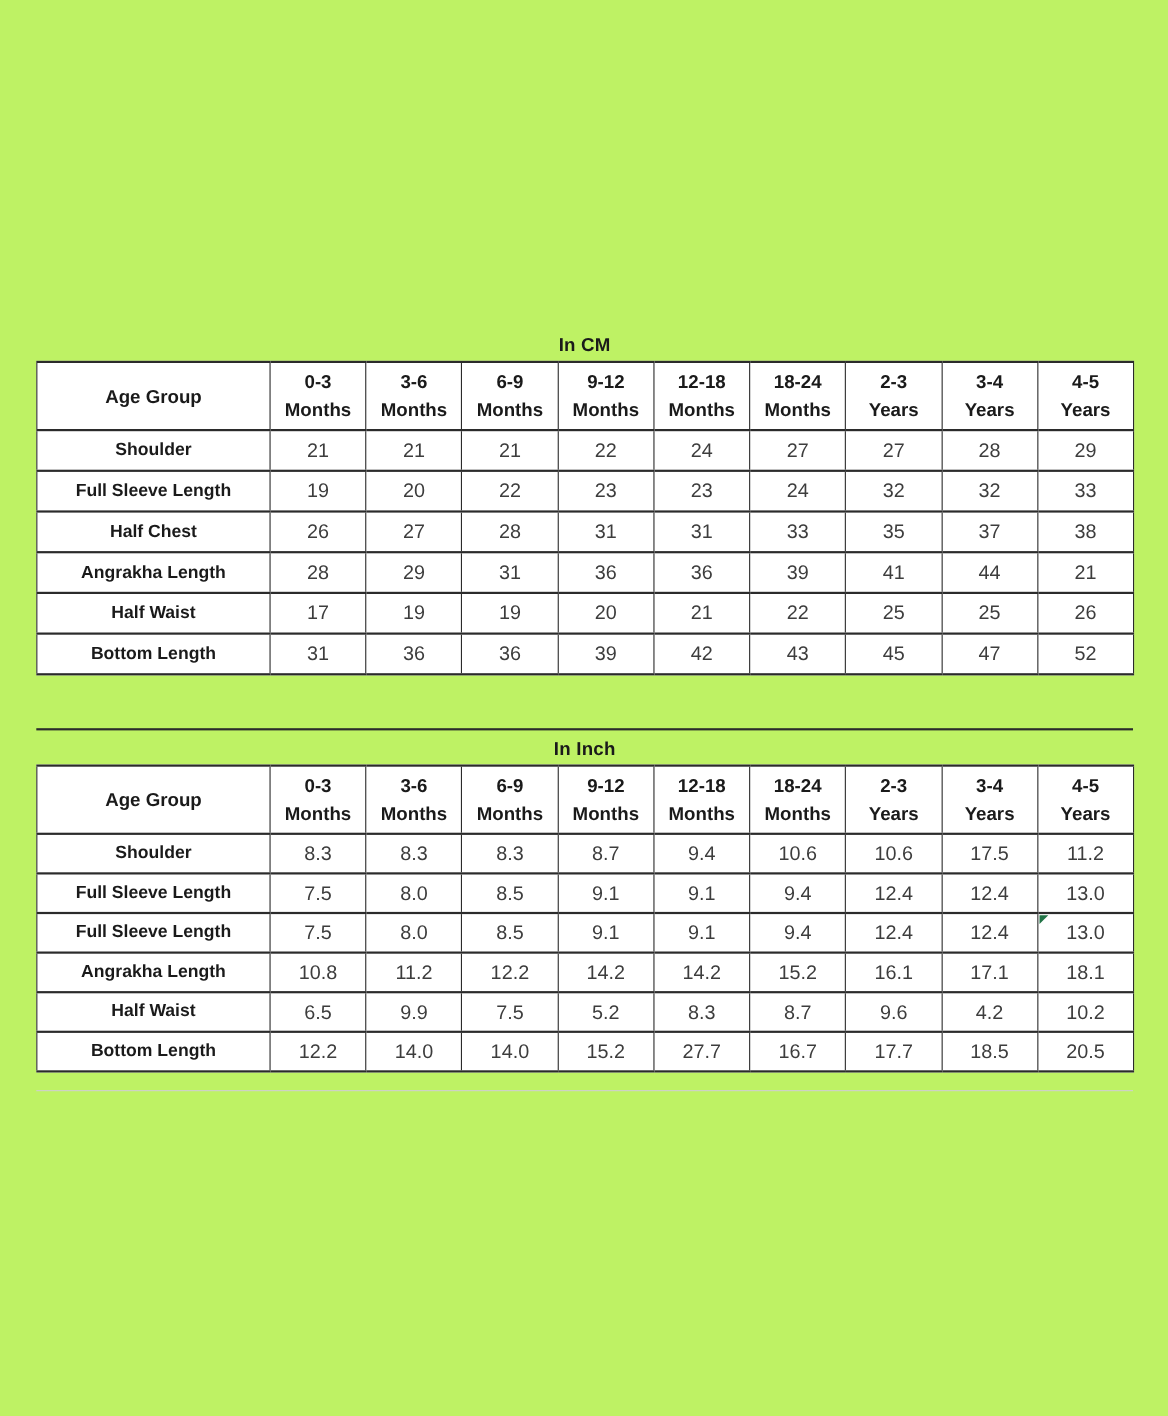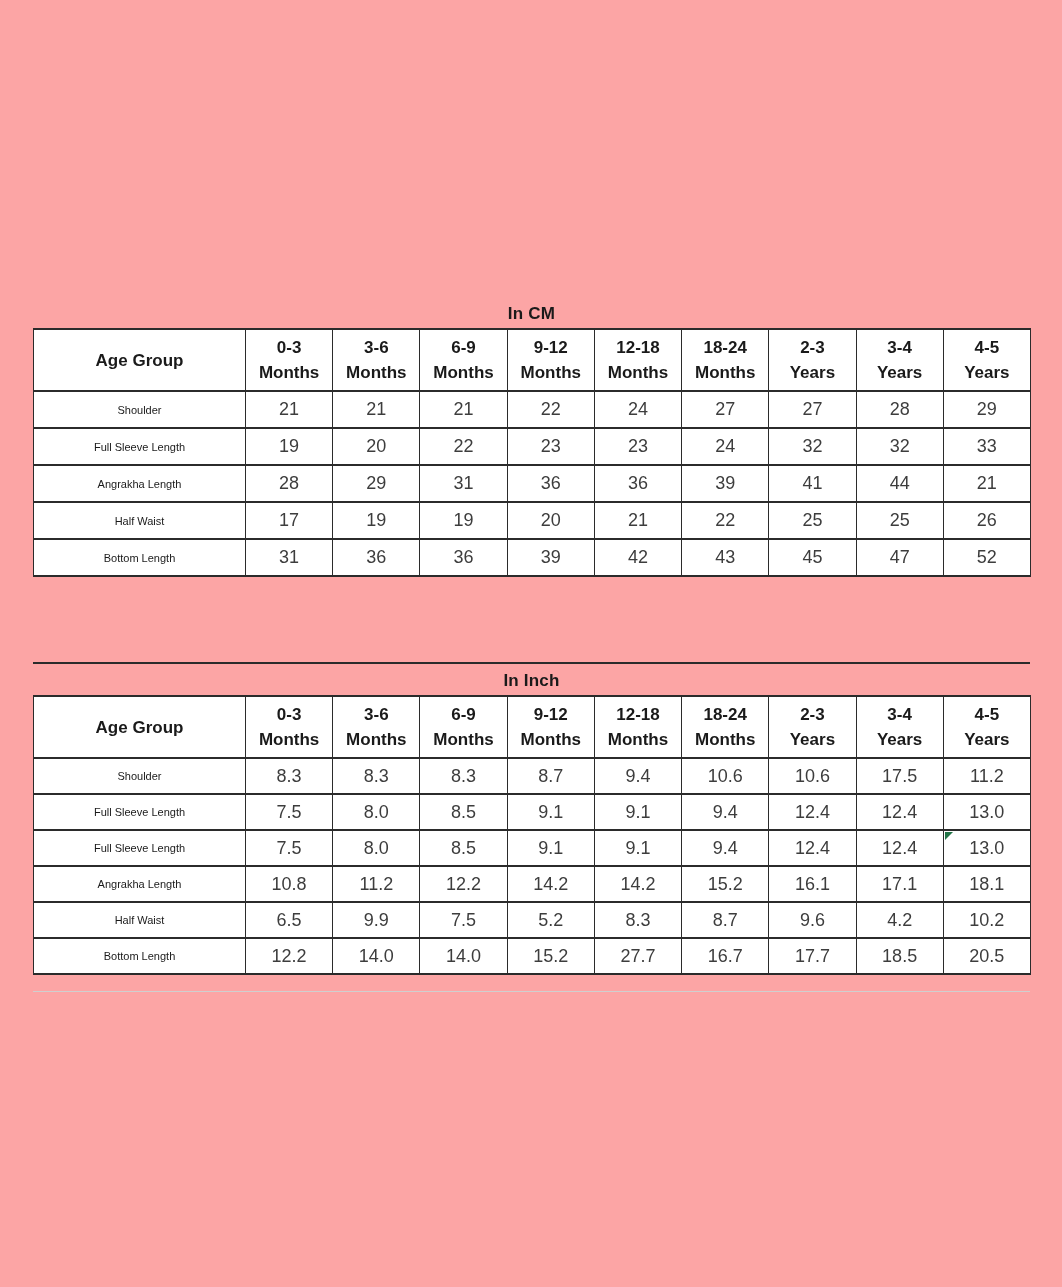--- a/index.html
+++ b/index.html
@@ -1,21 +1,21 @@
 <!DOCTYPE html>
 <html><head>
 <meta charset="utf-8">
 <style>
   html,body{margin:0;padding:0}
   body{
     width:1062px;height:1287px;background:#ffffff;
     font-family:"Liberation Sans", sans-serif;
     overflow:hidden;
   }
-  .sheet{position:relative;width:1062px;height:1287px;background:#fca5a5}
+  .sheet{position:relative;width:1062px;height:1287px;background:#bef264}
 
   .tbl-title{
     position:absolute;left:33px;width:997px;
     text-align:center;font-weight:bold;font-size:17px;line-height:26px;
     color:#1a1a1a;letter-spacing:0.2px;
   }
   #title-0{top:301px}
   #title-1{top:668px}
 
   table.size-table{
@@ -30,21 +30,21 @@
     border:1px solid #2b2b2b;
     border-top-width:2px;border-bottom-width:2px;
     padding:0;text-align:center;vertical-align:middle;
     overflow:hidden;
   }
   .header-row th{
     height:60px;font-size:17px;font-weight:bold;color:#1a1a1a;line-height:25px;
   }
   .hdr-line{display:block;line-height:25px}
   .row-label{
-    font-size:11px;font-weight:normal;color:#1a1a1a;
+    font-size:16px;font-weight:bold;color:#1a1a1a;
   }
   .cell-value{
     font-size:18px;font-weight:normal;color:#3d3d3d;
   }
   #table-0 .data-row{height:37px}
   #table-1 .data-row{height:36px}
 
   td.has-marker{position:relative}
   .flag-triangle{
     position:absolute;top:1px;left:1px;width:0;height:0;
@@ -140,20 +140,32 @@
           <td class="cell-value">20</td>
           <td class="cell-value">22</td>
           <td class="cell-value">23</td>
           <td class="cell-value">23</td>
           <td class="cell-value">24</td>
           <td class="cell-value">32</td>
           <td class="cell-value">32</td>
           <td class="cell-value">33</td>
         </tr>
         <tr class="data-row">
+          <td class="row-label">Half Chest</td>
+          <td class="cell-value">26</td>
+          <td class="cell-value">27</td>
+          <td class="cell-value">28</td>
+          <td class="cell-value">31</td>
+          <td class="cell-value">31</td>
+          <td class="cell-value">33</td>
+          <td class="cell-value">35</td>
+          <td class="cell-value">37</td>
+          <td class="cell-value">38</td>
+        </tr>
+        <tr class="data-row">
           <td class="row-label">Angrakha Length</td>
           <td class="cell-value">28</td>
           <td class="cell-value">29</td>
           <td class="cell-value">31</td>
           <td class="cell-value">36</td>
           <td class="cell-value">36</td>
           <td class="cell-value">39</td>
           <td class="cell-value">41</td>
           <td class="cell-value">44</td>
           <td class="cell-value">21</td>

